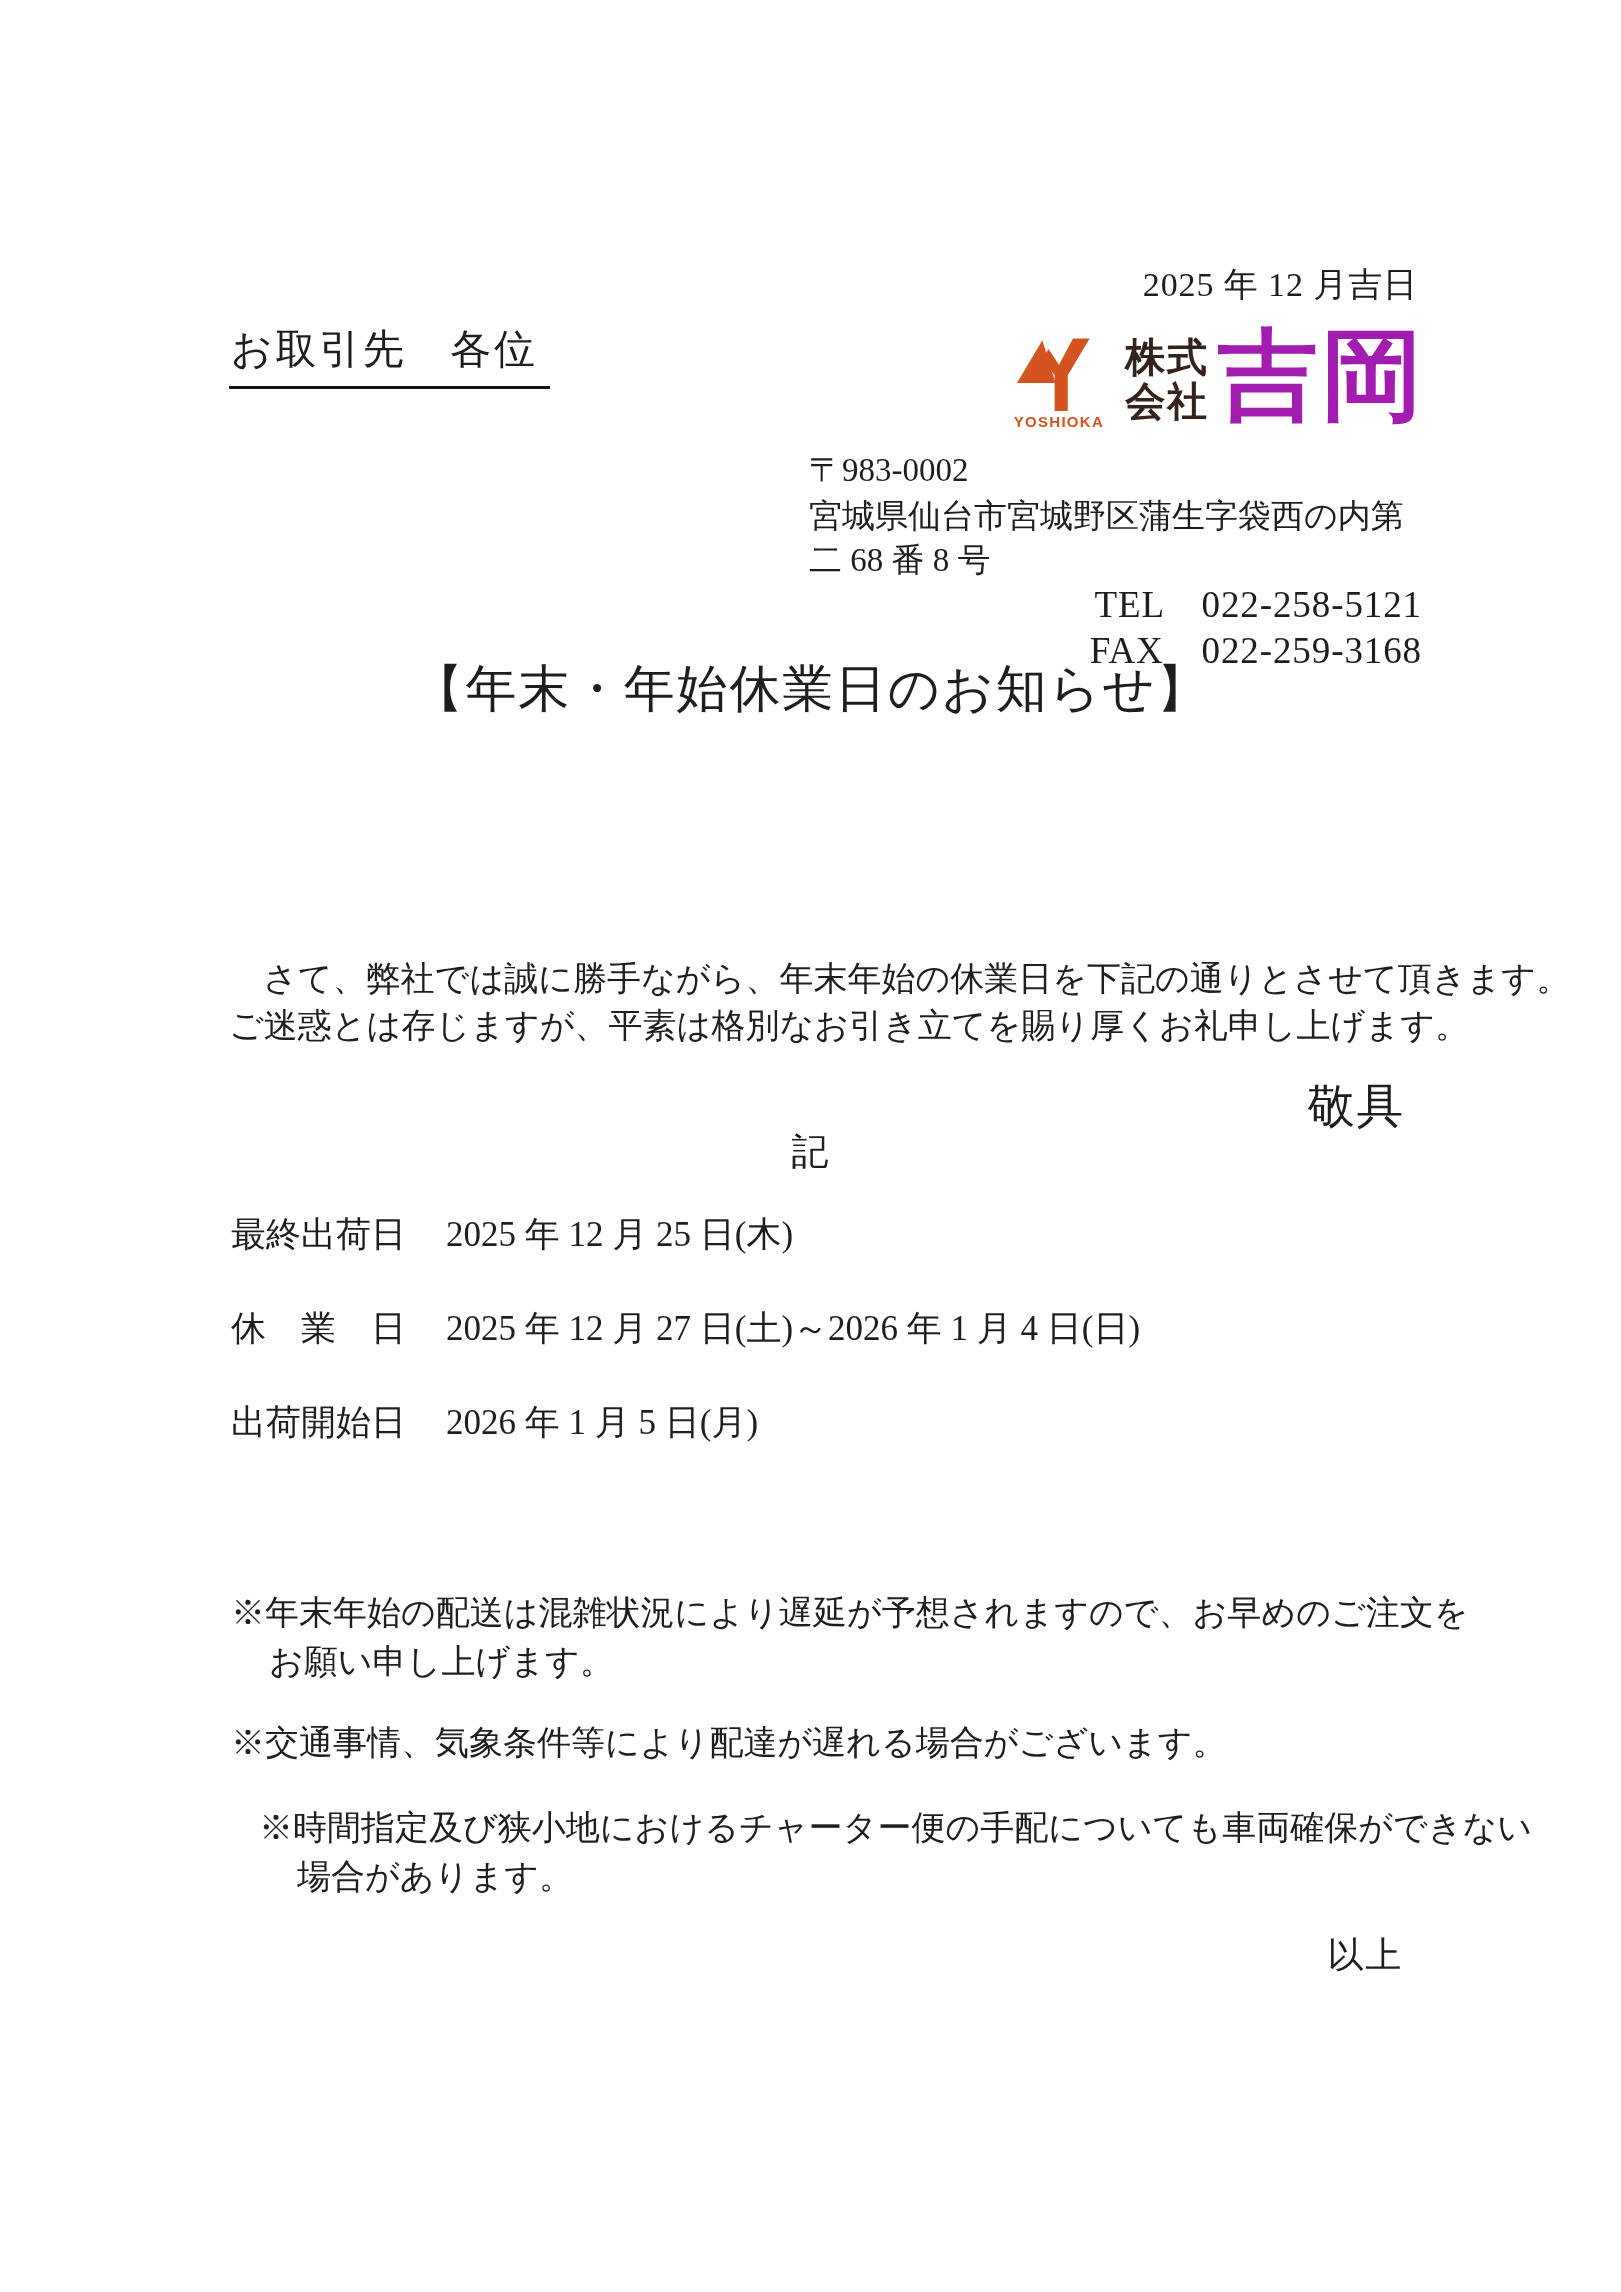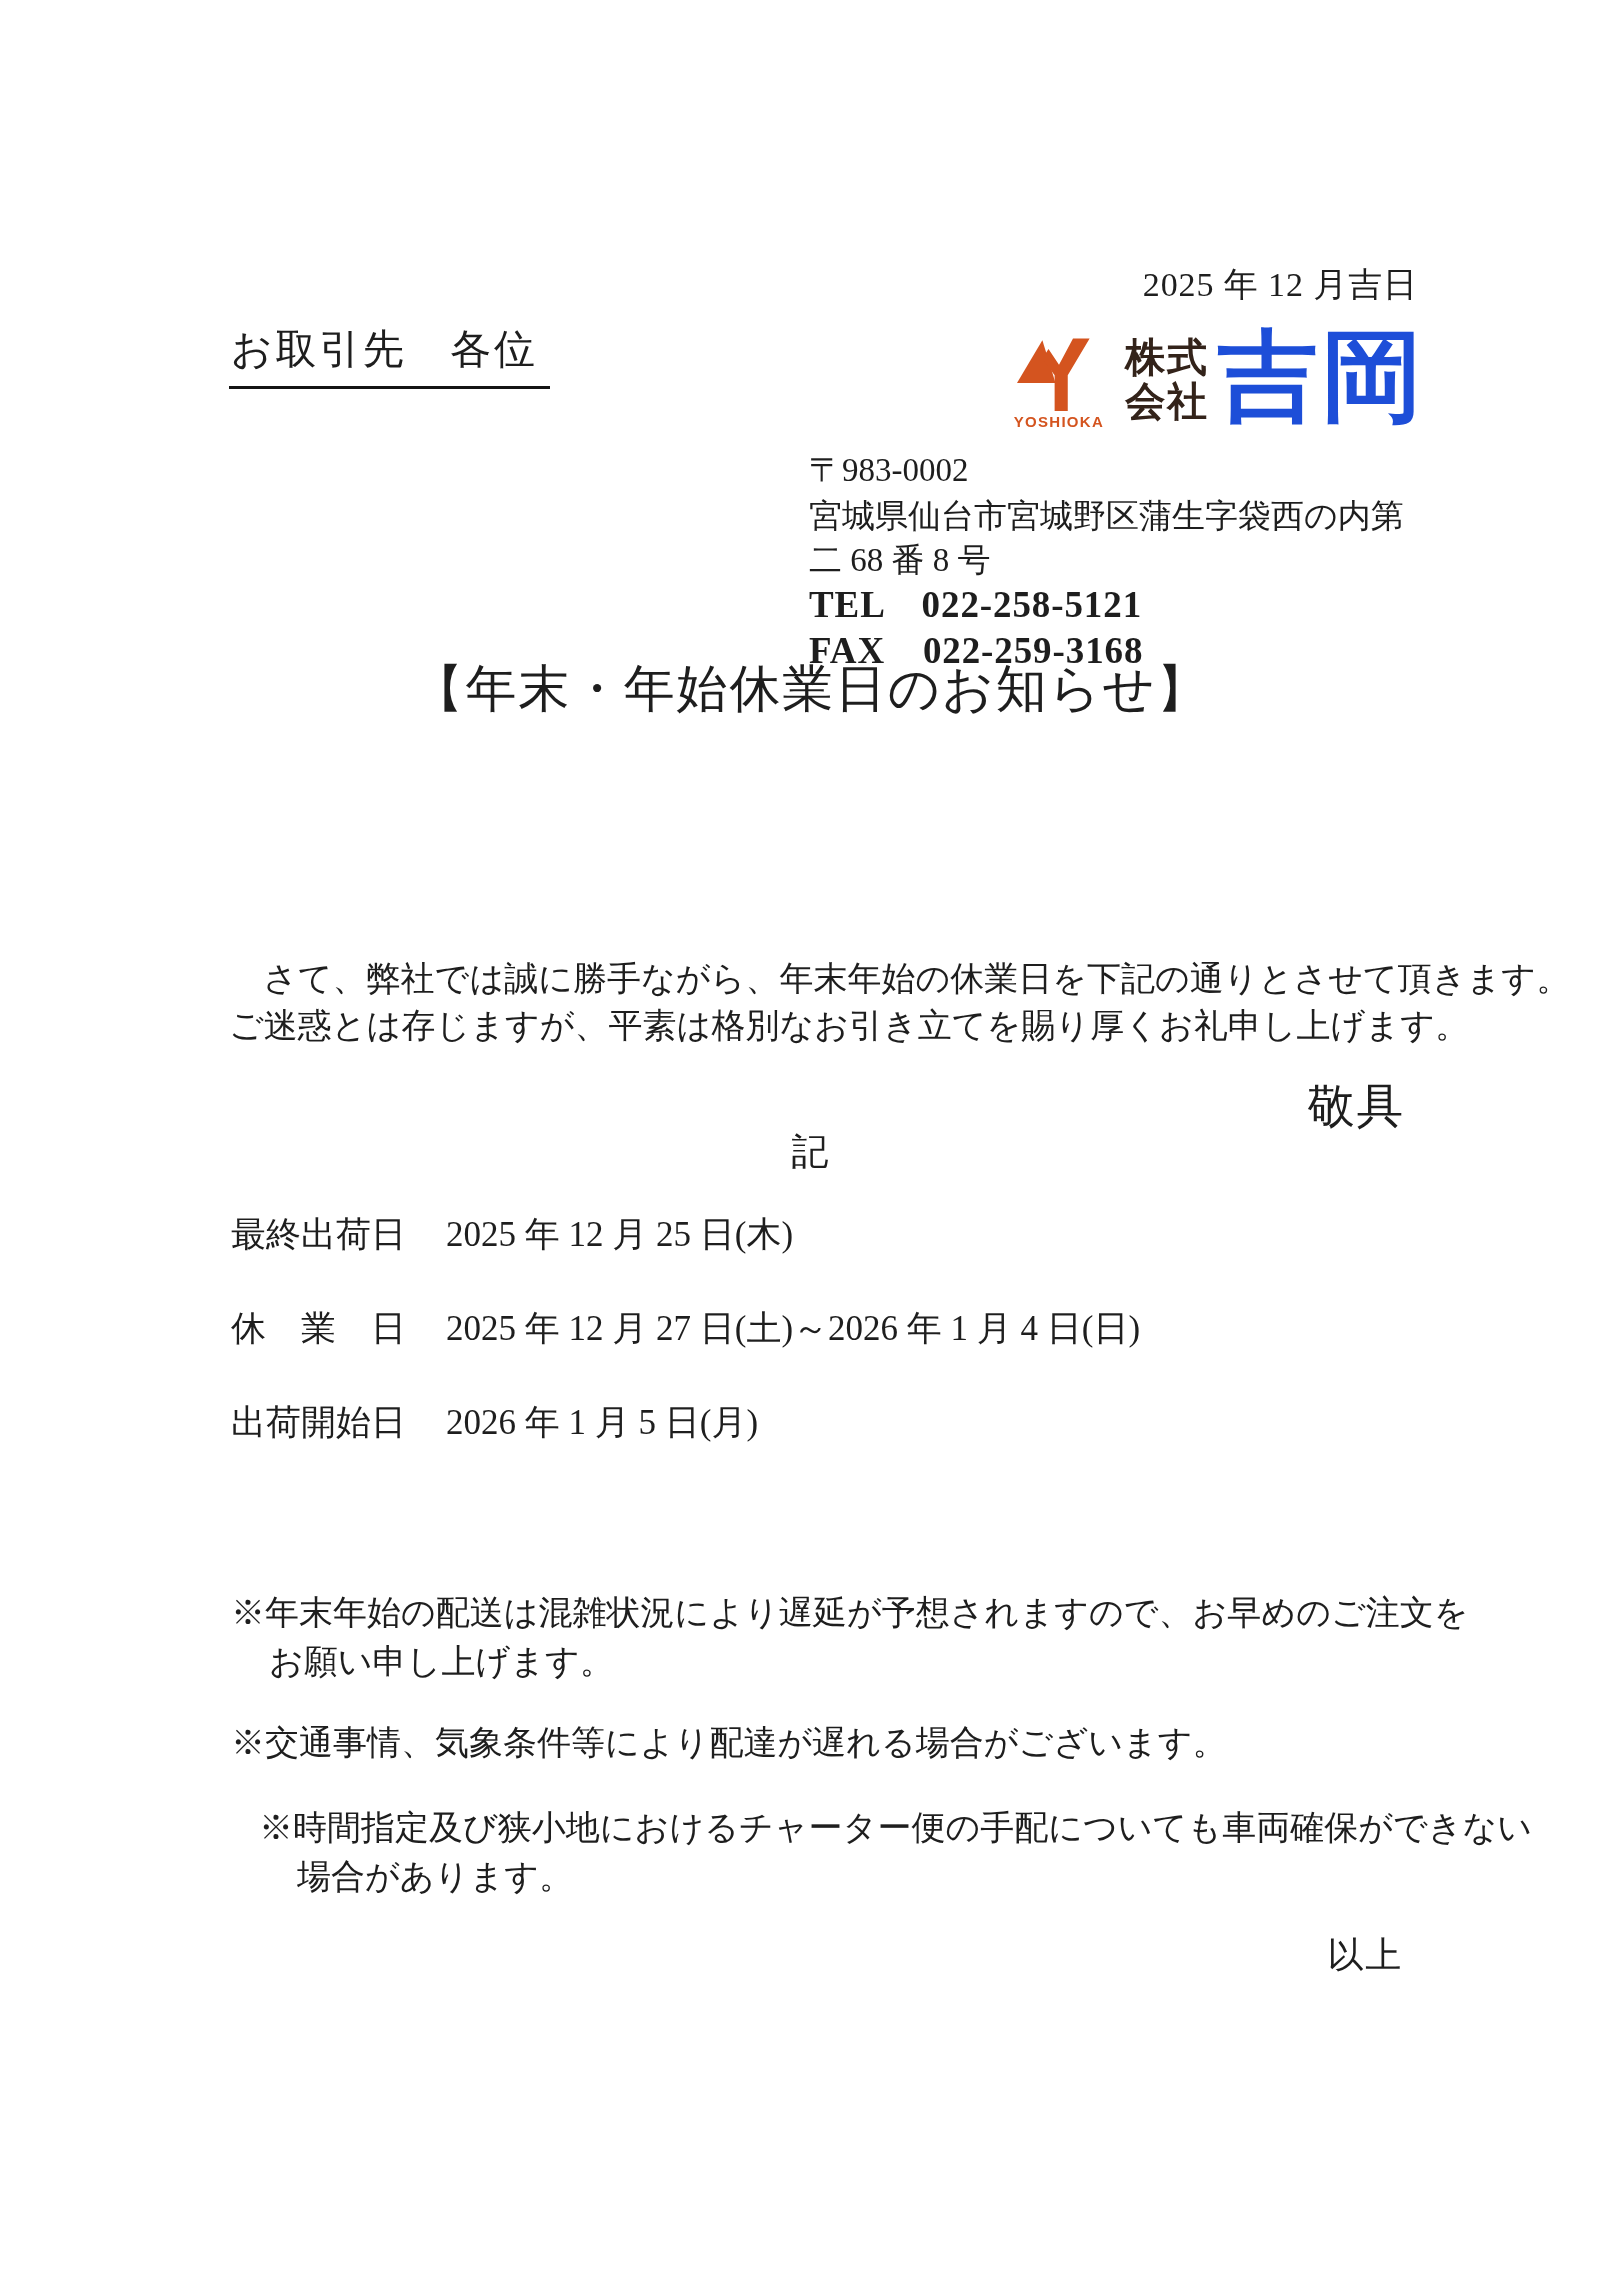--- a/index.html
+++ b/index.html
@@ -25,26 +25,26 @@
     font-family:"Liberation Sans","DejaVu Sans",sans-serif;
     font-weight:bold;color:#d4541f;font-size:15px;letter-spacing:1.3px;margin-top:2.7px;
   }
   .prefix{
     display:flex;flex-direction:column;
     font-family:"Liberation Sans","DejaVu Sans",sans-serif;
     font-weight:800;color:#33231a;font-size:40px;line-height:44px;
     letter-spacing:1.8px;margin:4.5px 9px 0 14.3px;
   }
   .cname{
-    font-family:Liberation Sans, sans-serif;
-    font-weight:800;color:#1d4ed8;font-size:100px;line-height:93px;letter-spacing:3.6px;
+    font-family:Liberation Serif, serif;
+    font-weight:800;color:#a21caf;font-size:100px;line-height:93px;letter-spacing:3.6px;
   }
   
   .sender{position:absolute;top:448px;left:809px;width:613px;font-size:33px;line-height:44px;}
-  .sender .telline{text-align:left;font-size:37px;line-height:46px;letter-spacing:0.9px;font-weight:bold;}
+  .sender .telline{text-align:right;font-size:37px;line-height:46px;letter-spacing:0.9px;}
   .sender .postal{margin-bottom:1.8px;}
   
   .title{position:absolute;top:655px;left:0;width:100%;text-align:center;font-size:51px;letter-spacing:1.8px;}
   
   .greeting{position:absolute;top:820px;left:229px;font-size:34px;line-height:47px;}
   .bodytext{position:absolute;top:955px;left:229px;font-size:34px;line-height:47px;}
   .keigu{position:absolute;top:1075px;right:217px;font-size:47px;letter-spacing:1.8px;}
   .ki{position:absolute;top:1127px;left:0;width:100%;text-align:center;font-size:37px;letter-spacing:1.8px;}
   
   .schedule{position:absolute;top:1211px;left:231px;font-size:35px;}

